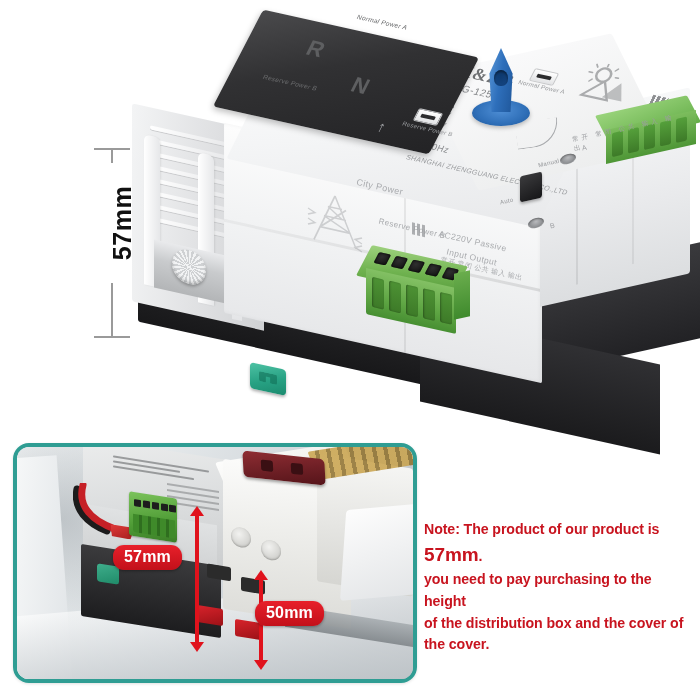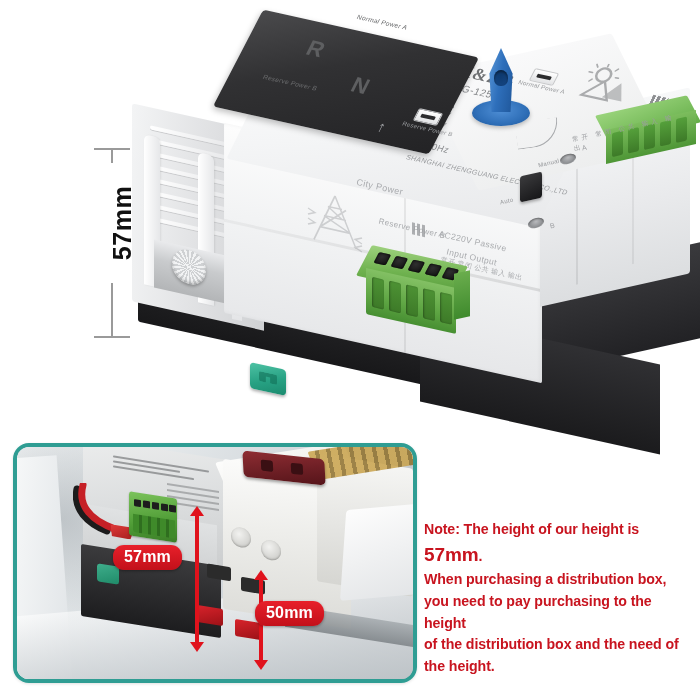--- a/index.html
+++ b/index.html
@@ -790,20 +790,19 @@
 
       <div class="arrow-v arr-57"></div>
       <div class="arrow-v arr-50"></div>
     </div>
   </div>
 
   <div class="badge badge-57">57mm</div>
   <div class="badge badge-50">50mm</div>
 
   <div class="note">
-    <div><span>Note: The height of our height is </span><span class="big">57mm</span><span>.</span></div>
-    <div>When purchasing a distribution box,</div>
+    <div><span>Note: The product of our product is </span><span class="big">57mm</span><span>.</span></div>
     <div>you need to pay purchasing to the height</div>
-    <div>of the distribution box and the need of</div>
-    <div>the height.</div>
+    <div>of the distribution box and the cover of</div>
+    <div>the cover.</div>
   </div>
 
 </div>
 
 </body></html>

